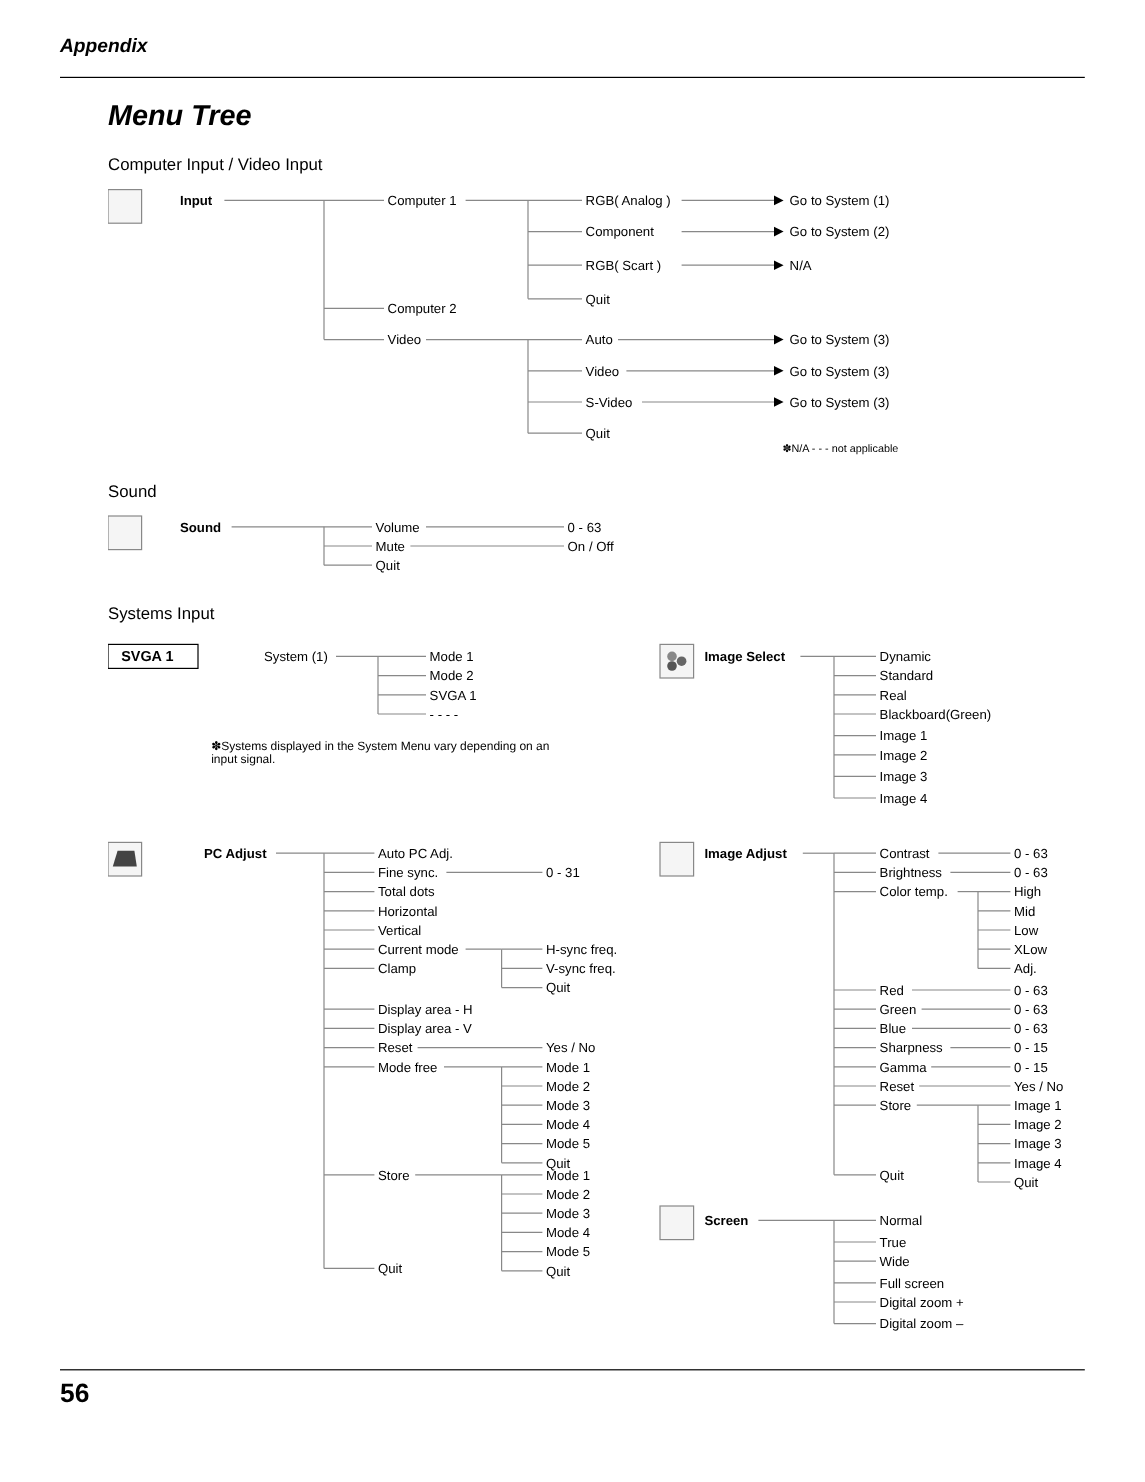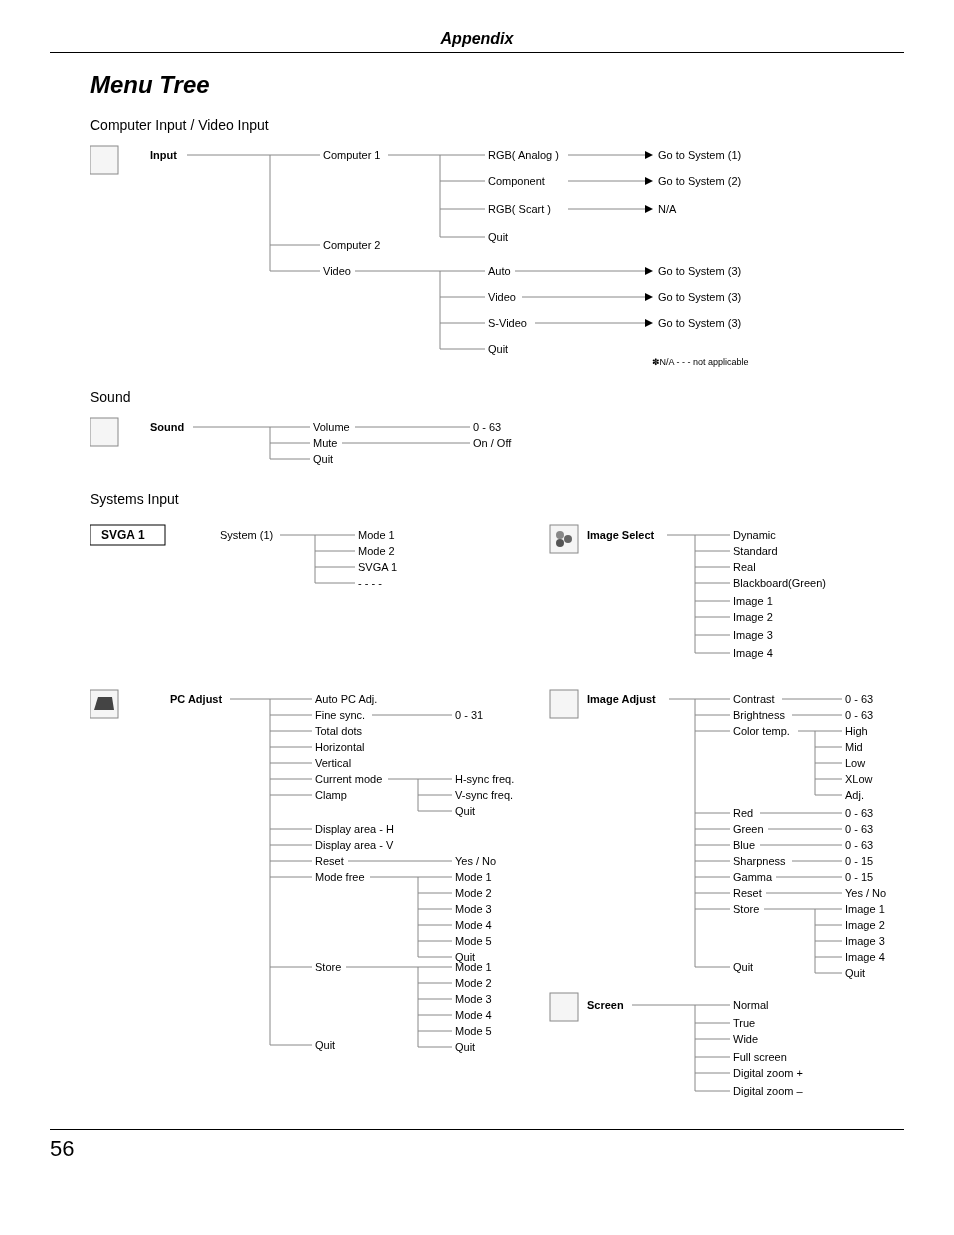--- a/index.html
+++ b/index.html
@@ -5,23 +5,22 @@
   body {
     font-family: Arial, Helvetica, sans-serif;
     font-size: 11px;
     color: #000;
     margin: 0;
     padding: 30px 50px 20px 50px;
     width: 854px;
   }
   .header-section {
     border-bottom: 1px solid #000;
-    padding-bottom: 4px;
+    padding-bottom: 16px;
     margin-bottom: 18px;
-    text-align: center;
   }
   .appendix {
     font-style: italic;
     font-weight: bold;
     font-size: 16px;
   }
   .page-title {
     font-style: italic;
     font-weight: bold;
     font-size: 24px;
@@ -52,21 +51,21 @@
     font-size: 10px;
     margin-top: 4px;
     margin-left: 86px;
     width: 300px;
   }
   .page-footer {
     border-top: 1px solid #000;
     margin-top: 24px;
     padding-top: 6px;
     font-size: 22px;
-    font-weight: normal;
+    font-weight: bold;
   }
   .icon-box {
     fill: #f5f5f5;
     stroke: #888;
   }
 </style>
 </head>
 <body>
 
 <div class="header-section">
@@ -348,15 +347,16 @@
       <text x="643" y="512">True</text>
   <line x1="605" y1="524" x2="640" y2="524"></line>
       <text x="643" y="528">Wide</text>
   <line x1="605" y1="542" x2="640" y2="542"></line>
       <text x="643" y="546">Full screen</text>
   <line x1="605" y1="558" x2="640" y2="558"></line>
       <text x="643" y="562">Digital zoom +</text>
   <line x1="605" y1="576" x2="640" y2="576"></line>
       <text x="643" y="580">Digital zoom –</text>
 </svg>
+<div class="footnote" style="position:absolute; top:85px; left:0;">✽Systems displayed in the System Menu vary depending on an input signal.</div>
 </div>
 
 <div class="page-footer">56</div>
 
 </body></html>

